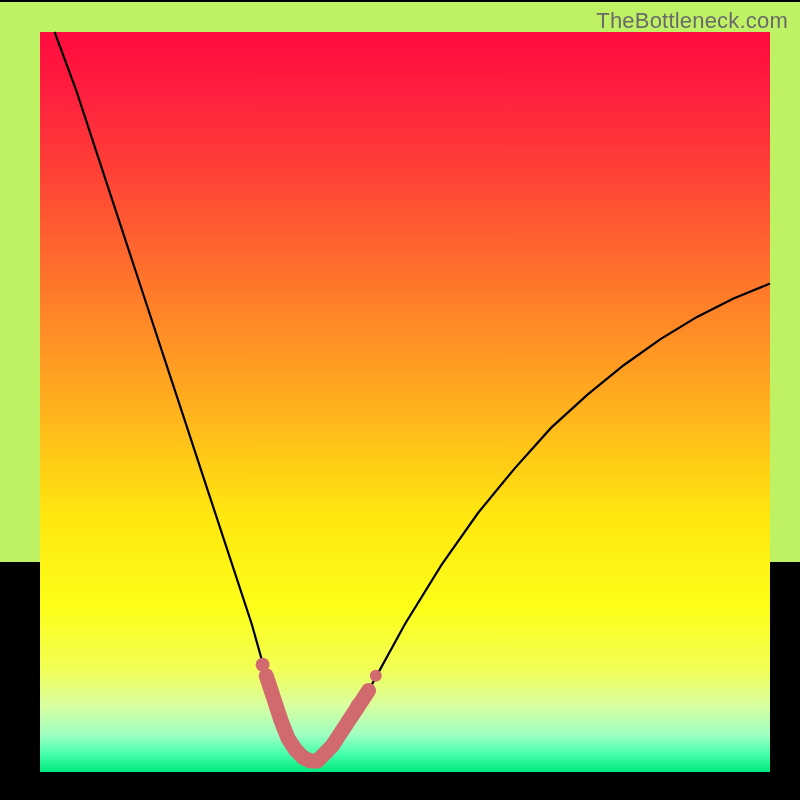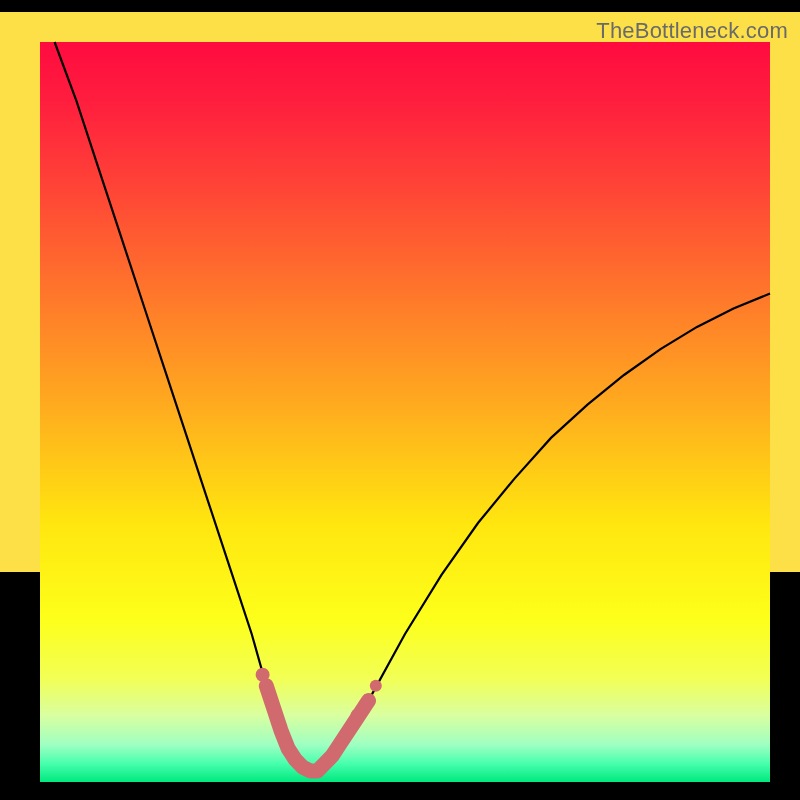--- a/index.html
+++ b/index.html
@@ -6,25 +6,25 @@
     margin: 0;
     padding: 0;
     width: 800px;
     height: 800px;
     background: #000;
     overflow: hidden;
     font-family: Arial, Helvetica, sans-serif;
   }
   .frame {
     position: absolute;
-    top: 12px;
+    top: 2px;
     left: 0;
     width: 800px;
     height: 560px;
-    background: #fde047;
+    background: #bef264;
   }
   .watermark {
     position: absolute;
     top: 6px;
     right: 12px;
     color: #6a6a6a;
     font-size: 22px;
     font-weight: 500;
     letter-spacing: 0.2px;
     user-select: none;

